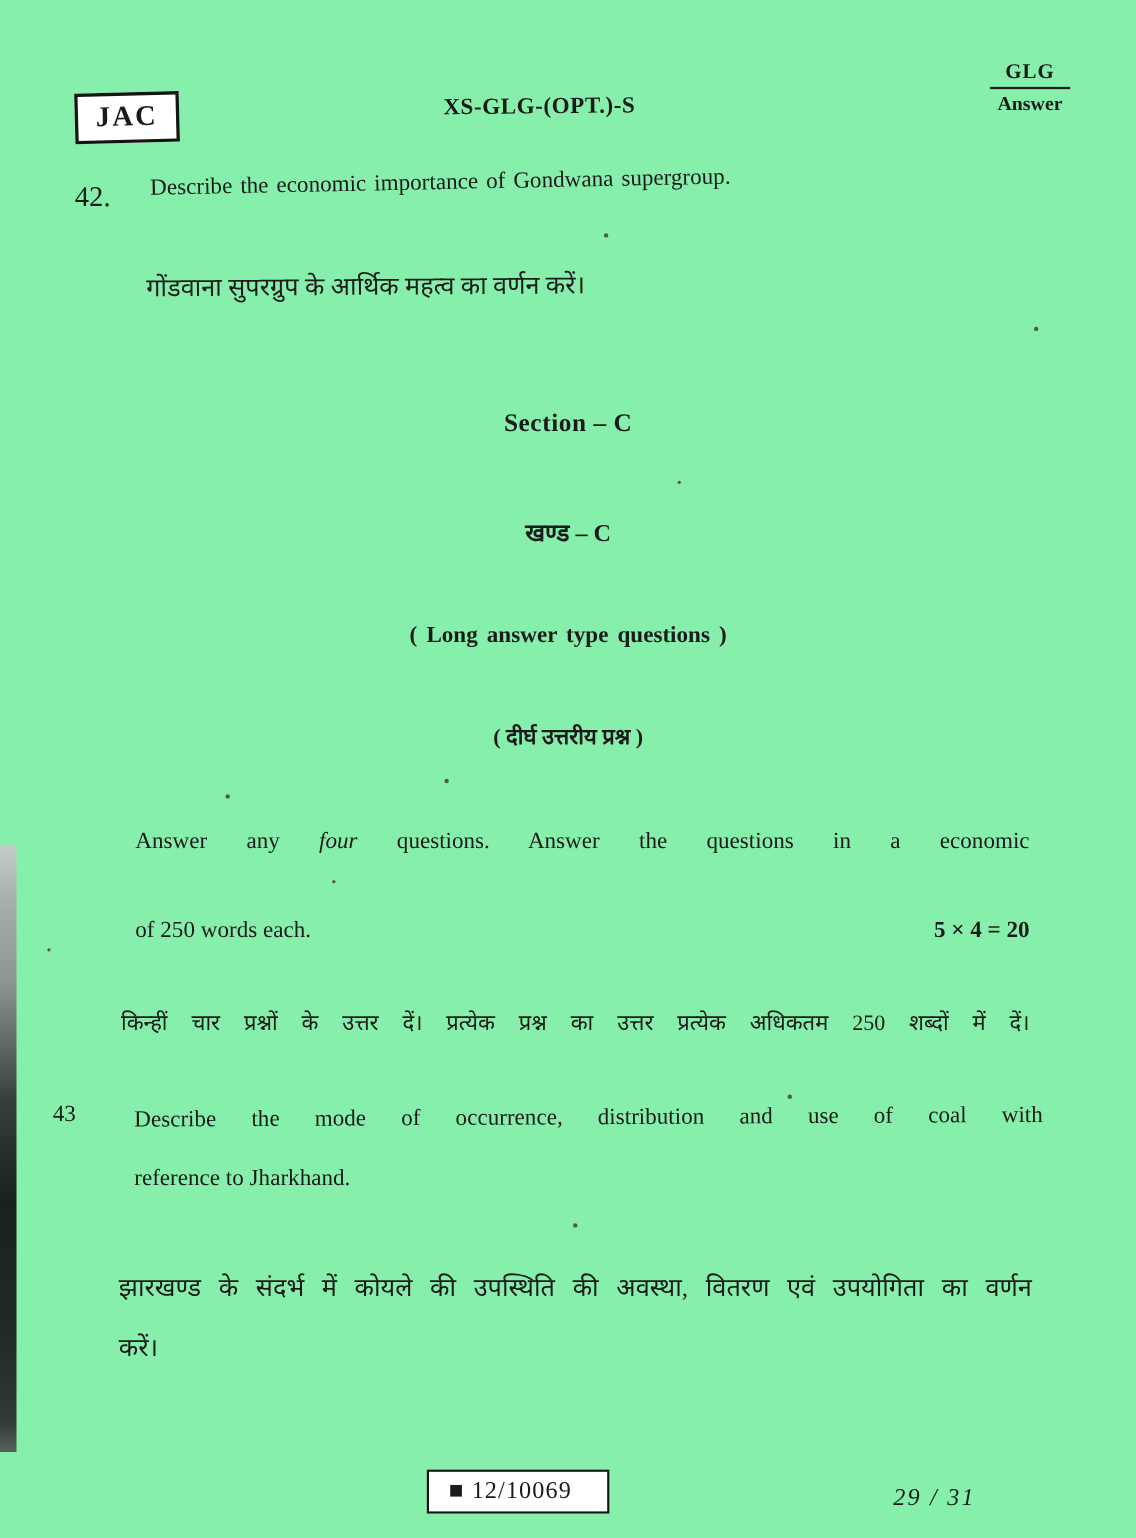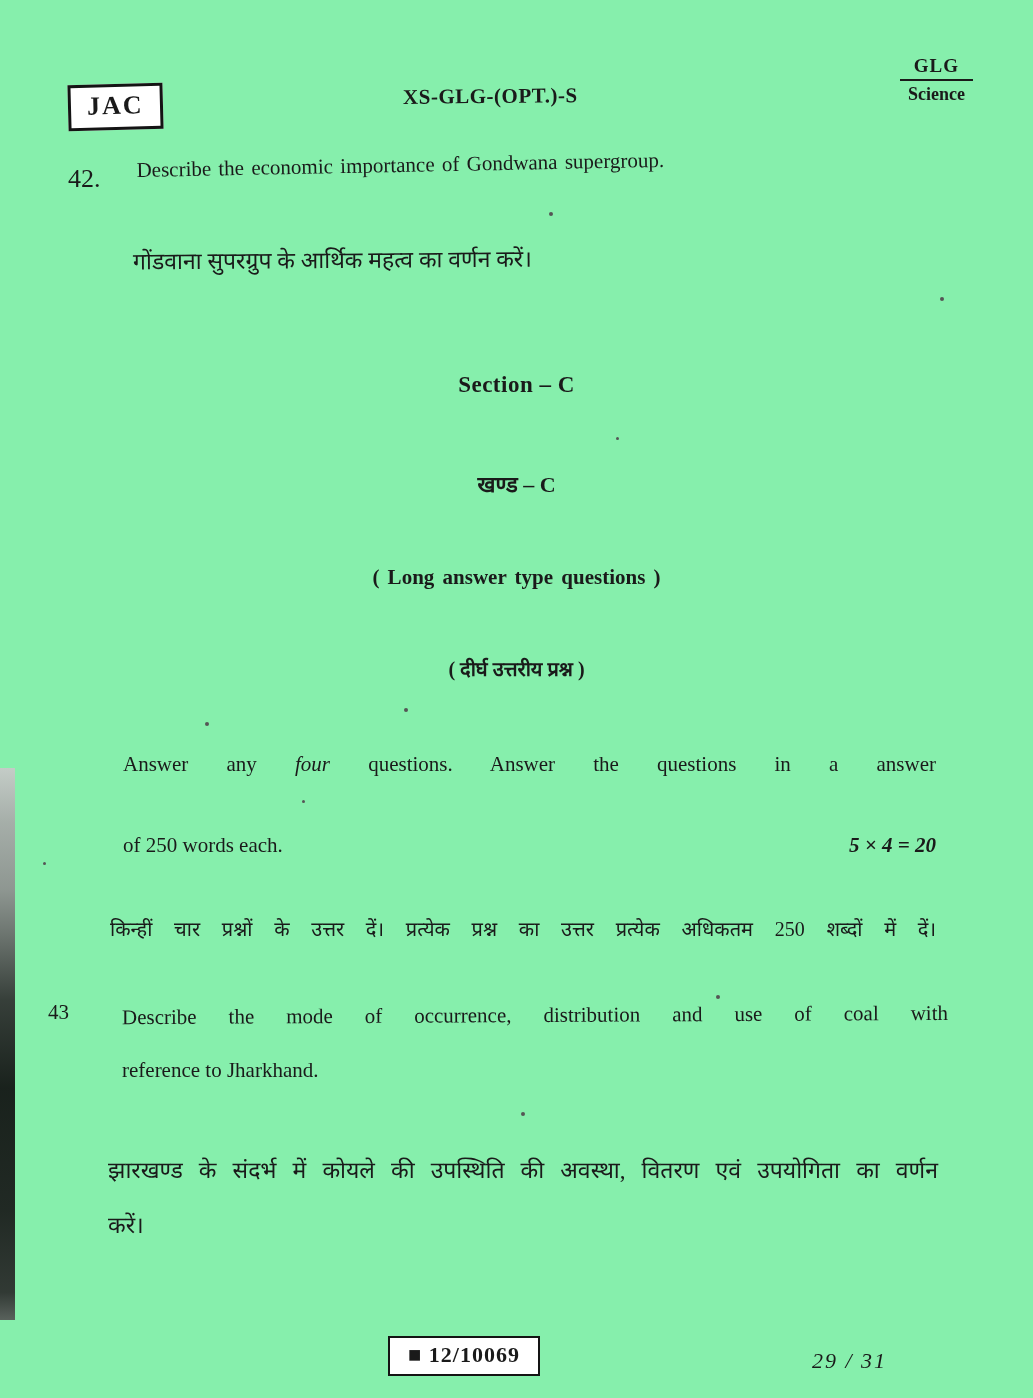--- a/index.html
+++ b/index.html
@@ -138,21 +138,21 @@
   .instr-line1 .it { font-style: italic; font-family: Liberation Serif, serif; }
   .instr-line2 {
     position: absolute;
     top: 833px;
     left: 123px;
     width: 813px;
     display: flex;
     justify-content: space-between;
     font-size: 21px;
   }
-  .instr-marks { font-weight: bold; font-size: 21px; font-style: italic; }
+  .instr-marks { font-weight: bold; font-size: 21px; }
   .instr-hindi {
     position: absolute;
     top: 915px;
     left: 110px;
     width: 826px;
     font-size: 20px;
     text-align: justify;
     text-align-last: justify;
   }
 
@@ -192,22 +192,22 @@
     text-align-last: justify;
   }
   .q43-hindi .l2 { display: block; }
 
   
   .serial-box {
     position: absolute;
     top: 1336px;
     left: 388px;
     border: 2px solid #141414;
-    padding: 4px 18px 6px 18px;
-    font-weight: bold;
+    padding: 4px 32px 6px 18px;
+    font-weight: normal;
     font-size: 22px;
     letter-spacing: 1px;
     background: #fff;
   }
   .page-number {
     position: absolute;
     top: 1348px;
     left: 812px;
     font-style: italic;
     font-size: 22px;
@@ -228,39 +228,39 @@
   }
   .noise { position: absolute; background: #555; border-radius: 50%; }
 </style>
 </head>
 <body>
 
 <div class="page">
 
   <div class="exam-code">
     <div class="code-top">GLG</div>
-    <div class="code-bottom">Science</div>
+    <div class="code-bottom">Answer</div>
   </div>
 
   <div class="board-logo">JAC</div>
 
   <div class="paper-code">XS-GLG-(OPT.)-S</div>
 
   <div class="q42-row">
     <div class="q42-num">42.</div>
     <div class="q42-text">Describe the economic importance of Gondwana supergroup.</div>
   </div>
   <div class="q42-hindi">गोंडवाना सुपरग्रुप के आर्थिक महत्व का वर्णन करें।</div>
 
   <div class="section-title">Section – C</div>
   <div class="section-title-hi">खण्ड – C</div>
   <div class="section-sub">( Long answer type questions )</div>
   <div class="section-sub-hi">( दीर्घ उत्तरीय प्रश्न )</div>
 
-  <div class="instr-line1"><span>Answer any </span><span class="it">four</span><span> questions. Answer the questions in a answer</span></div>
+  <div class="instr-line1"><span>Answer any </span><span class="it">four</span><span> questions. Answer the questions in a economic</span></div>
 
   <div class="instr-line2">
     <span>of 250 words each.</span>
     <span class="instr-marks">5 × 4 = 20</span>
   </div>
 
   <div class="instr-hindi">किन्हीं चार प्रश्नों के उत्तर दें। प्रत्येक प्रश्न का उत्तर प्रत्येक अधिकतम 250 शब्दों में दें।</div>
 
   <div class="q43-row">
     <div class="q43-num">43</div>

